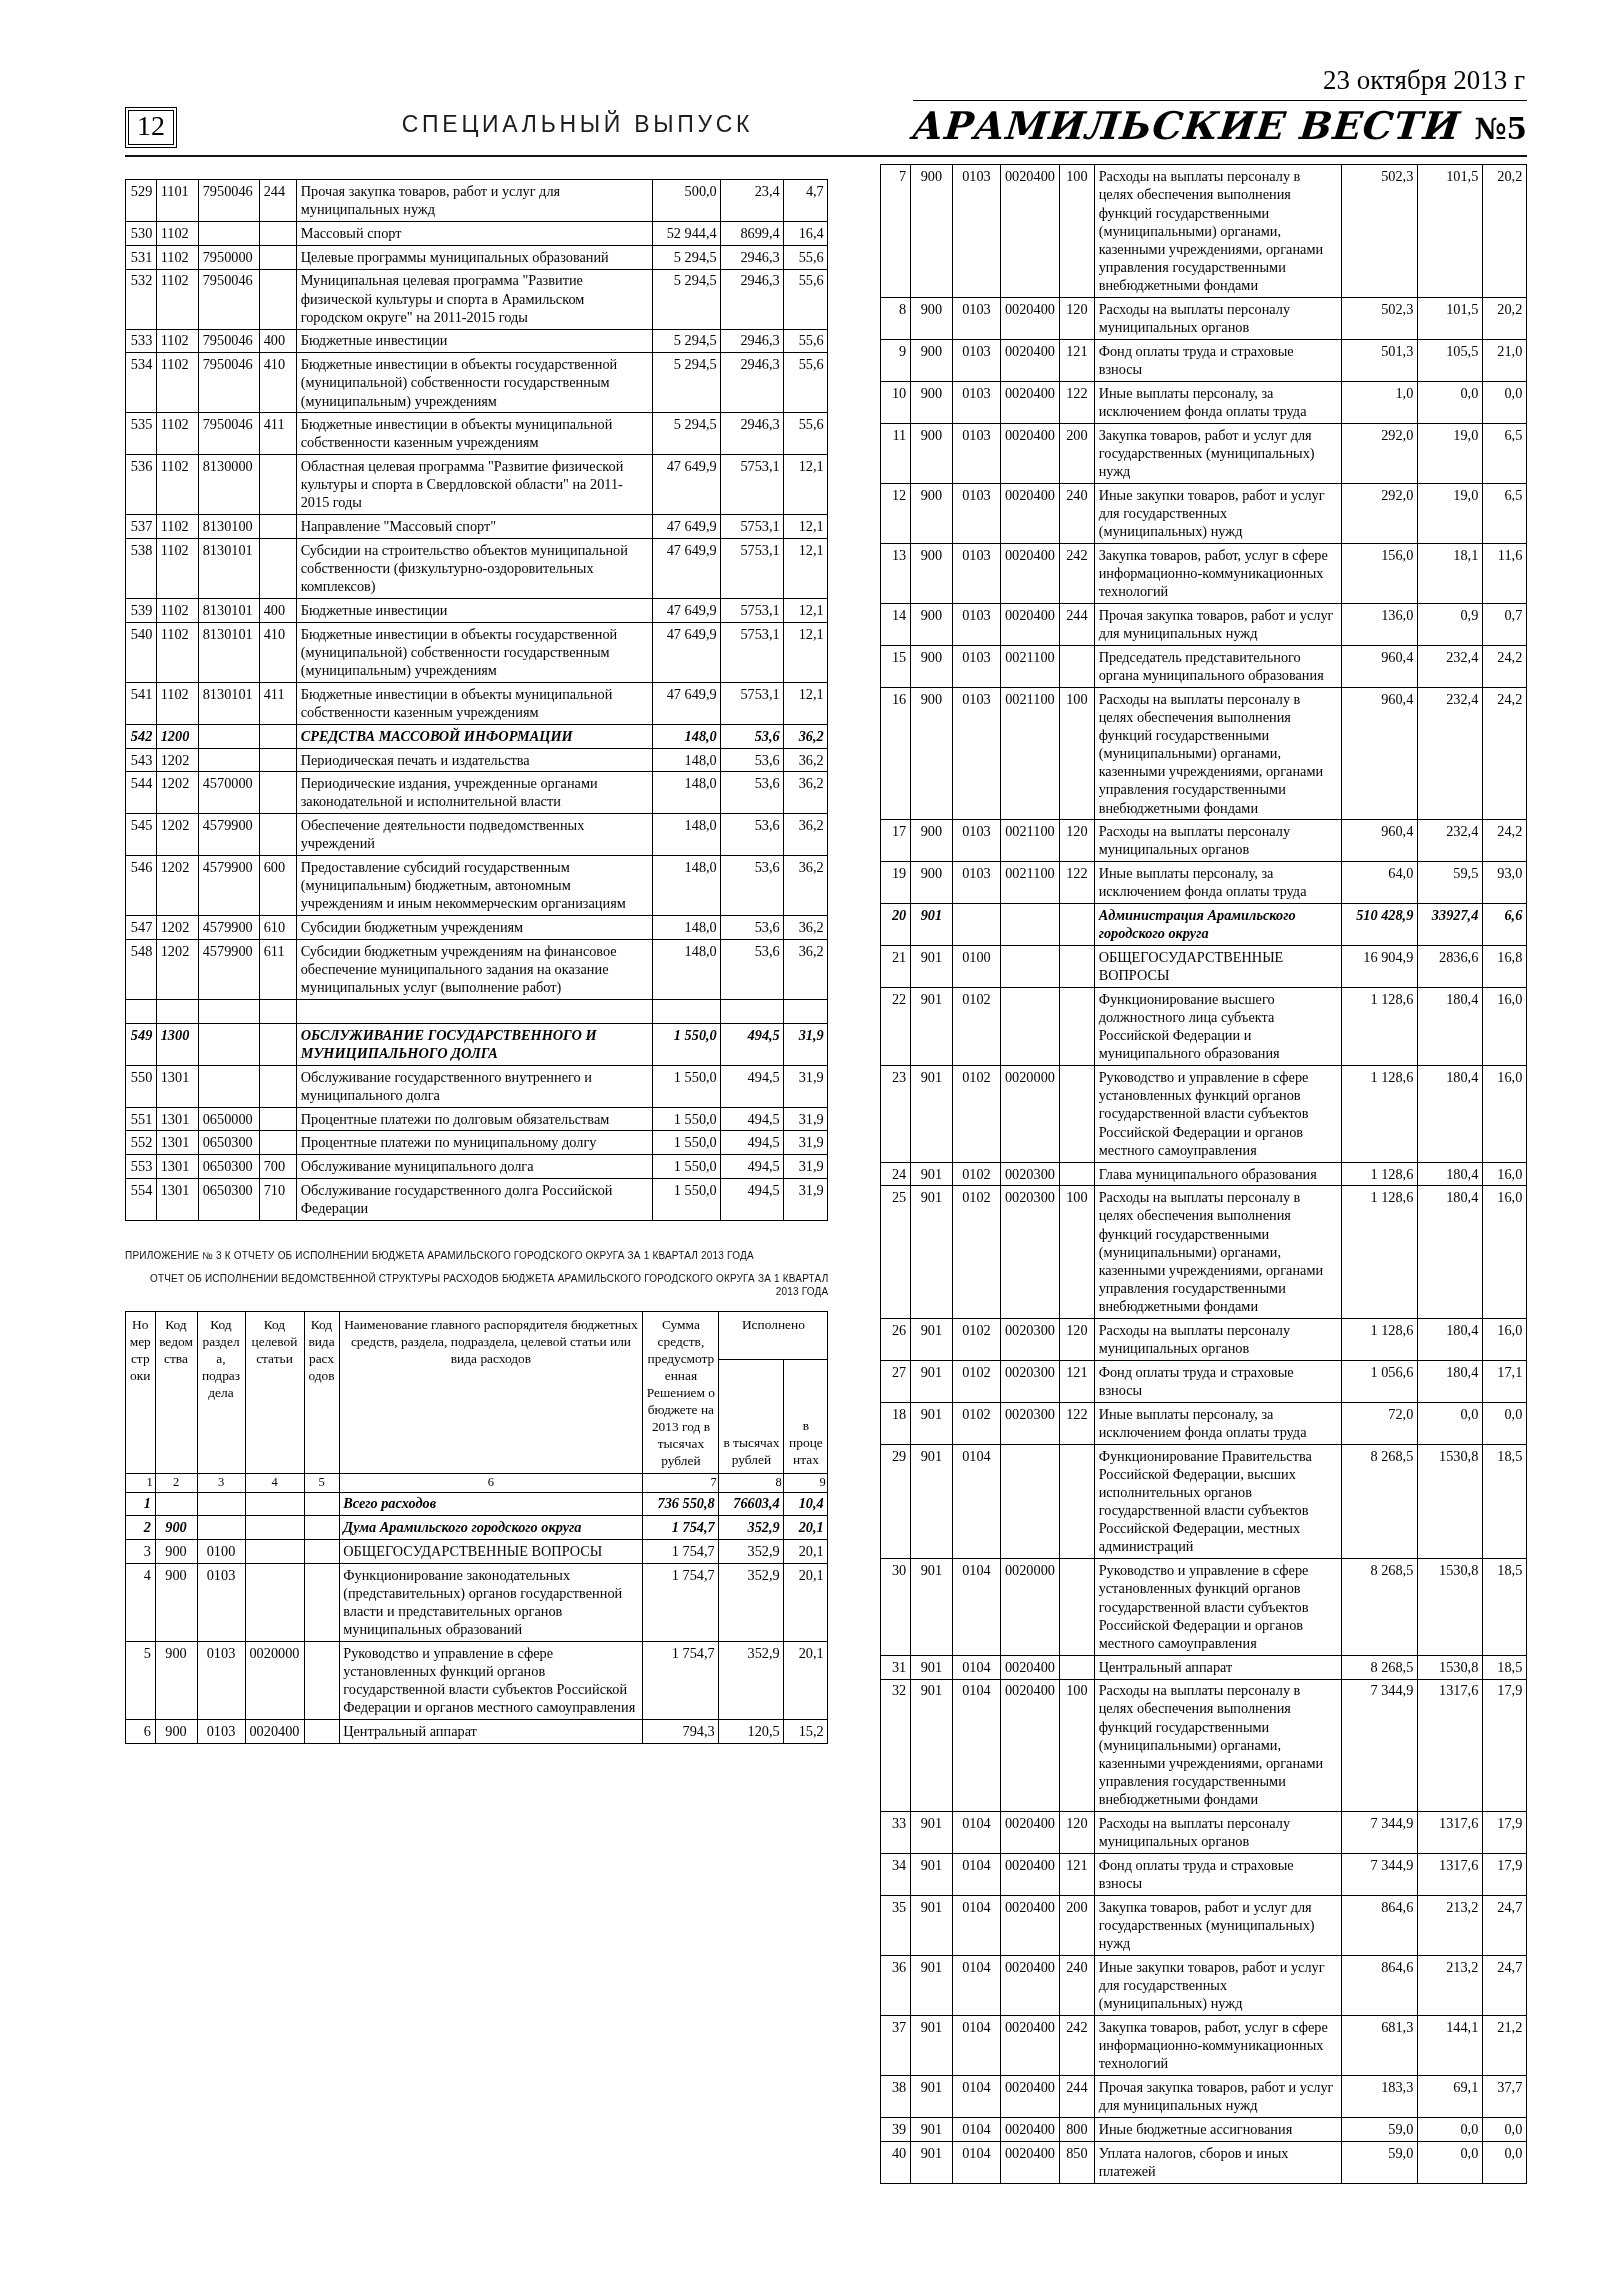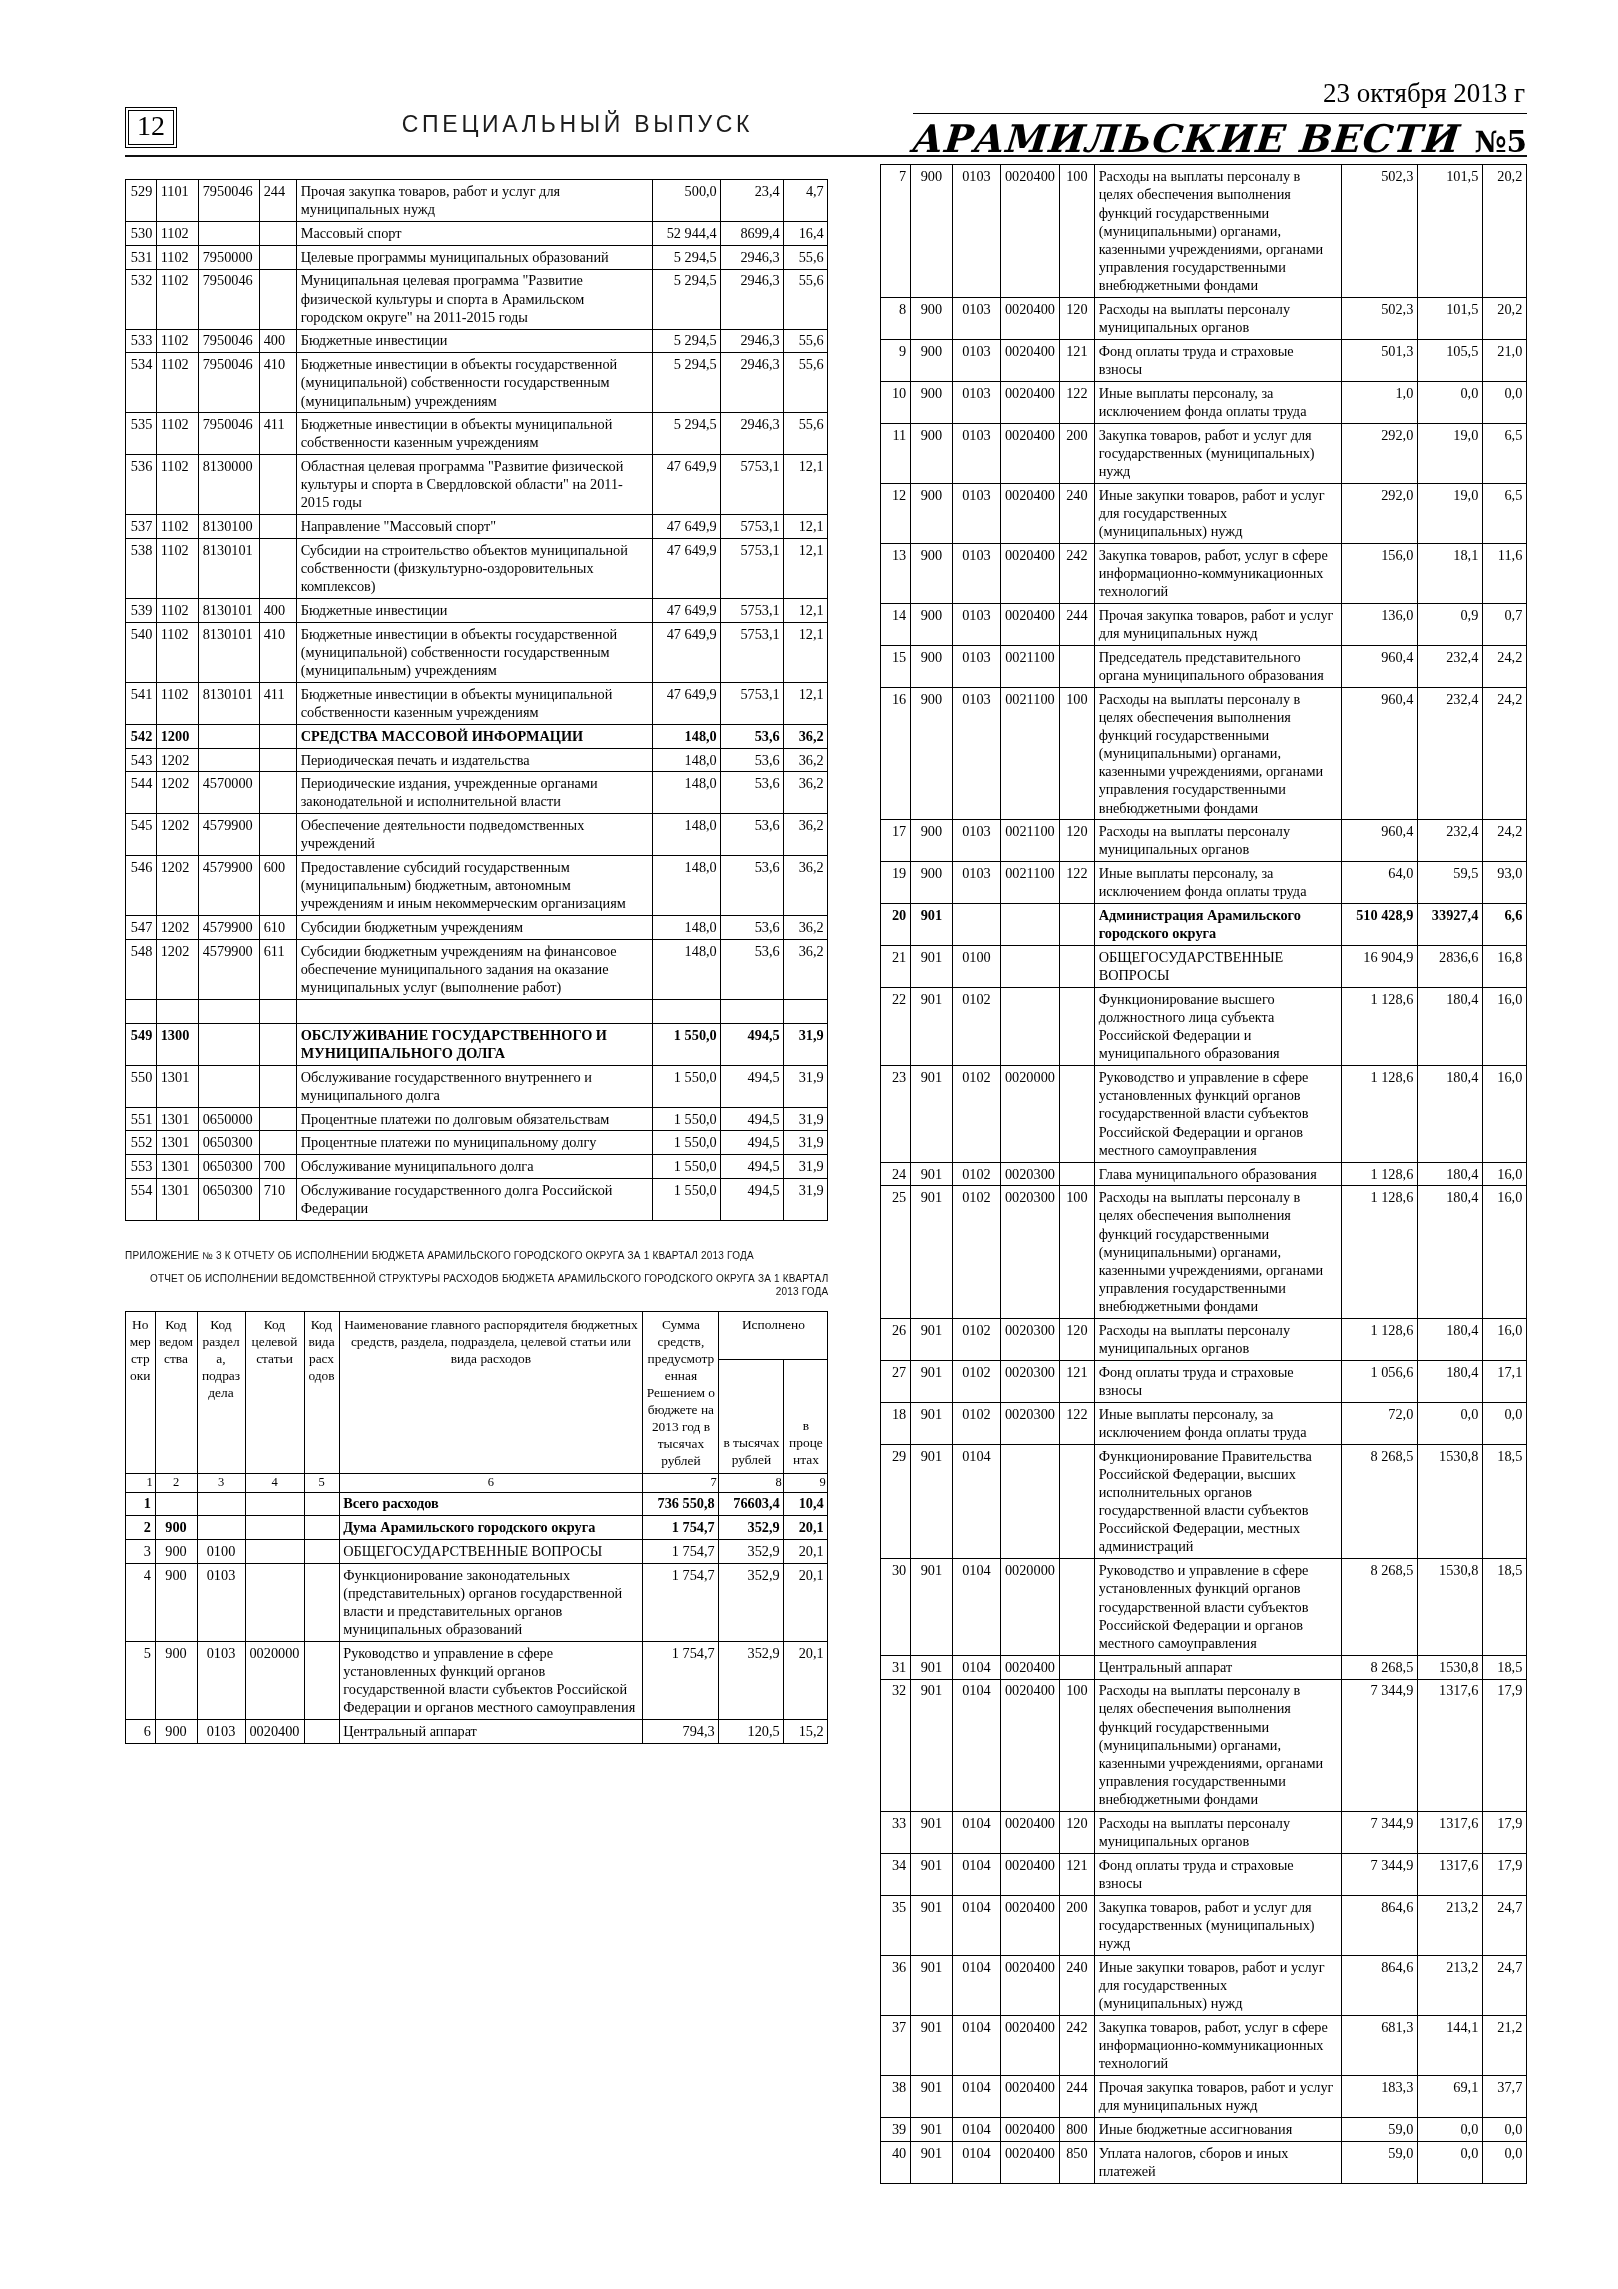--- a/index.html
+++ b/index.html
@@ -10,21 +10,21 @@
     padding:65px 92px 65px 125px; position:relative;
   }
   
   .pheader { position:relative; height:92px; border-bottom:2.8px solid #111; }
   .pagenum-box { position:absolute; left:0; bottom:7.4px; border:1.8px solid #000; padding:1.8px; background:#fff; }
   .pagenum-inner { border:0.9px solid #000; padding:0 8.3px 1.8px; font-size:28px; line-height:1.1; }
   .section-title {
     position:absolute; left:192px; bottom:16.6px; width:521px; text-align:center;
     font-family:"Liberation Sans", sans-serif; font-size:23px; letter-spacing:3.7px; color:#1c1c1c;
   }
-  .header-right { position:absolute; right:0; top:13px; text-align:right; }
+  .header-right { position:absolute; right:0; top:0; text-align:right; }
   .issue-date { font-size:27px; padding:0 1.8px 3.7px; border-bottom:1.8px solid #000; }
   .masthead-line { margin-top:2.8px; white-space:nowrap; }
   .masthead {
     font-family:"DejaVu Serif", serif; font-style:italic; font-weight:bold;
     font-size:38px; display:inline-block; transform:skewX(-6deg); letter-spacing:0.9px;
   }
   .issue-no { font-size:29.5px; font-weight:bold; margin-left:11px; font-family:"DejaVu Serif", serif; }
   
   .columns { display:flex; gap:52px; margin-top:7.4px; align-items:flex-start; }
   .col-left { width:742px; }
@@ -32,21 +32,21 @@
   .col-left .t8 { margin-top:14.8px; }
   
   table { border-collapse:collapse; width:100%; table-layout:fixed; }
   td, th {
     border:0.9px solid #000; padding:1.8px 3.7px 2.8px; font-size:14.3px; line-height:1.27;
     vertical-align:top; word-wrap:break-word; overflow-wrap:break-word;
   }
   thead th { text-align:center; font-weight:normal; font-size:13.4px; padding:3.7px 2.8px; vertical-align:top; }
   .subhead th { vertical-align:bottom; padding-bottom:4.6px;text-align:center; }
   .colnum-row td { text-align:center; font-size:12.5px; padding:0.9px 1.8px; }
-  .bold-row td { font-weight:bold; }
+  .bold-row td { font-weight:bold;font-style:italic; }
   
   .t8 td:nth-child(1) { text-align:right; }
   .t8 td:nth-child(2), .t8 td:nth-child(3), .t8 td:nth-child(4) { text-align:left; }
   .t8 td:nth-child(n+6) { text-align:right; }
   
   .t9 td:nth-child(1) { text-align:right; }
   .t9 td:nth-child(2), .t9 td:nth-child(3), .t9 td:nth-child(4), .t9 td:nth-child(5) { text-align:center; }
   .t9 td:nth-child(n+7) { text-align:right; }
   
   .appendix {

